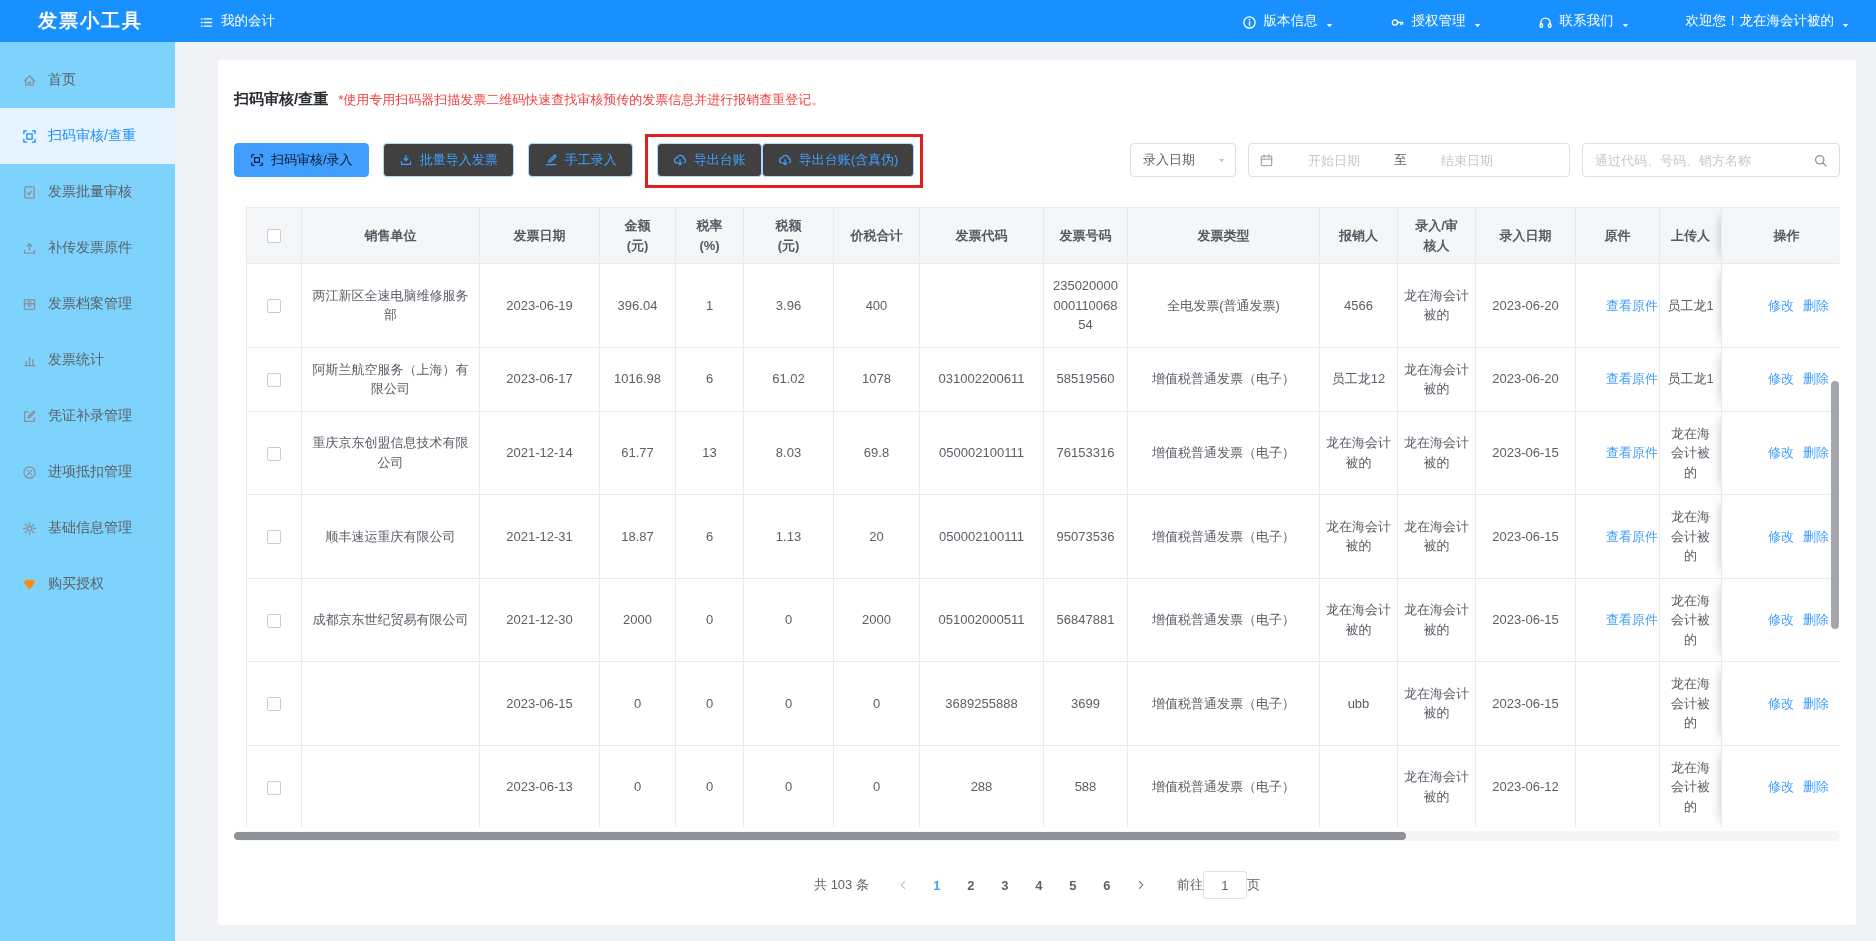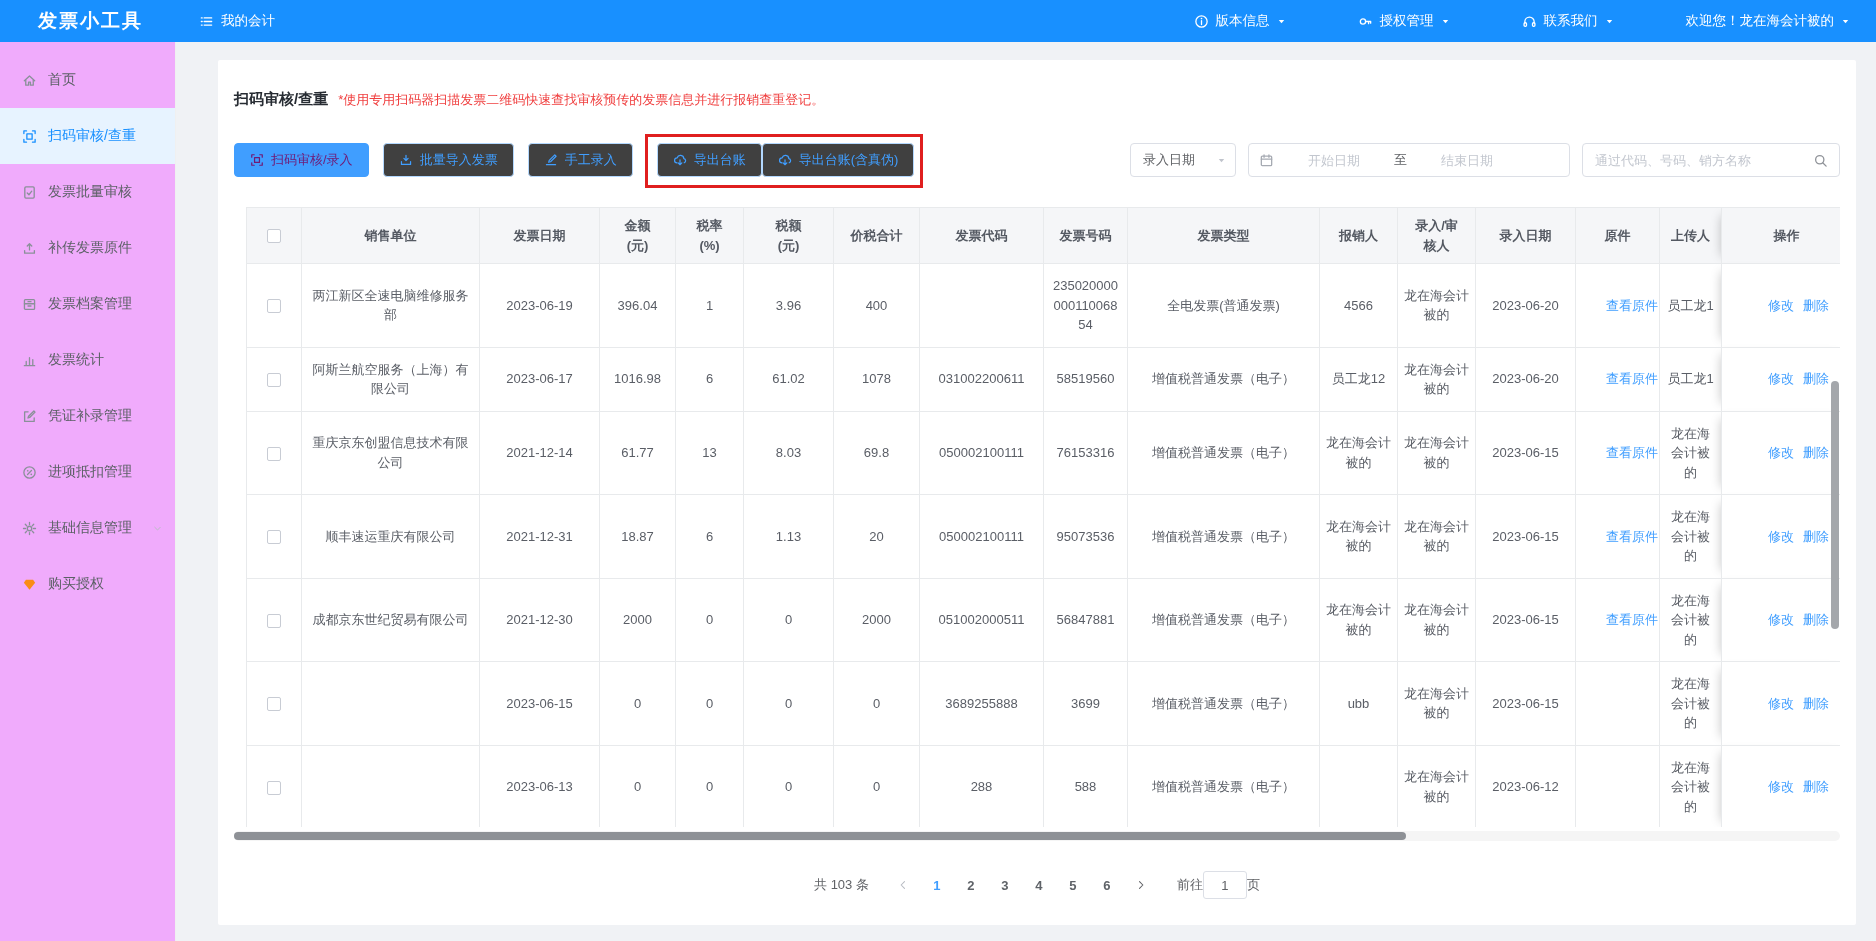--- a/index.html
+++ b/index.html
@@ -6,49 +6,49 @@
     --topbar-bg:#1890ff; --primary:#409eff; --link:#409eff;
     --note-red:#f03e3e; --annotation-red:#e01f1f; --purchase-orange:#fa8c16;
   }
   *{margin:0;padding:0;box-sizing:border-box;}
   html,body{width:1876px;height:941px;}
   body{font-family:"Liberation Sans","DejaVu Sans",sans-serif;font-size:14px;color:#303133;background:#f0f2f5;overflow:hidden;}
   .app{display:flex;flex-direction:column;height:941px;}
   
   .topbar{height:42px;background:var(--topbar-bg);display:flex;align-items:center;color:#fff;flex:0 0 auto;padding-right:26px;}
   .logo{font-size:19px;font-weight:bold;letter-spacing:2px;padding:0 56px 0 38px;cursor:default;}
-  .topbar-item{display:flex;align-items:center;gap:7px;font-size:13.5px;cursor:pointer;white-space:nowrap;}
-  .topbar-right{margin-left:auto;display:flex;align-items:center;gap:72px;}
+  .topbar-item{display:flex;align-items:flex-end;gap:7px;font-size:13.5px;cursor:pointer;white-space:nowrap;}
+  .topbar-right{margin-left:auto;display:flex;align-items:center;gap:56px;}
   .icon{display:inline-flex;width:15px;height:15px;flex:0 0 auto;}
   .icon svg{width:100%;height:100%;display:block;}
   .icon.caret{width:9px;height:9px;}
   .icon.gray{color:#a7abb3;}
   
   .body-wrap{display:flex;flex:1;min-height:0;}
-  .sidebar{width:176px;background:#f0abfc;padding-top:10px;flex:0 0 auto;border-right:1px solid #f0f0f0;}
+  .sidebar{width:176px;background:#7dd3fc;padding-top:10px;flex:0 0 auto;border-right:1px solid #f0f0f0;}
   .side-item{height:56px;display:flex;align-items:center;gap:11px;padding:0 12px 0 22px;font-size:14px;color:#5c6066;cursor:pointer;}
   .side-item.active{background:#e7f3ff;color:#1890ff;}
   .side-icon{display:inline-flex;width:15px;height:15px;color:#8a9099;}
   .side-icon svg{width:100%;height:100%;}
   .side-item.active .side-icon{color:#1890ff;}
   .side-icon.orange{color:var(--purchase-orange);}
   .side-chevron{margin-left:auto;display:inline-flex;width:11px;height:11px;color:#b8bcc2;}
   .side-chevron svg{width:100%;height:100%;}
   .main{flex:1;min-width:0;padding:18px 20px 16px 42px;}
   .card{background:#fff;border-radius:2px;height:100%;padding:14px 16px 18px;}
   
   .page-header{display:flex;align-items:center;padding:16px 0 34px;}
   .page-title{font-size:15px;font-weight:bold;color:#272c33;}
   .page-note{font-size:13px;color:var(--note-red);margin-left:10px;}
   
   .toolbar{display:flex;align-items:center;margin-bottom:30px;}
   .toolbar-left{display:flex;align-items:center;gap:14px;}
   .btn{height:34px;padding:0 15px;border-radius:4px;font-size:13px;display:inline-flex;align-items:center;gap:7px;cursor:pointer;border:1px solid transparent;font-family:inherit;white-space:nowrap;}
   .btn .icon{width:14px;height:14px;}
-  .btn.primary{background:var(--primary);border-color:var(--primary);color:#701a75;}
+  .btn.primary{background:var(--primary);border-color:var(--primary);color:#0f172a;}
   .btn.plain{background:#404040;border-color:#b3d8ff;color:var(--primary);}
   .export-group{position:relative;display:flex;margin-left:10px;}
   .export-group::before{content:"";position:absolute;inset:-9px -9px -11px -12px;border:3px solid var(--annotation-red);pointer-events:none;}
   .toolbar-right{margin-left:auto;display:flex;align-items:center;gap:12px;}
   .select-box{width:106px;height:34px;border:1px solid #dcdfe6;border-radius:4px;background:#fff;display:flex;align-items:center;padding:0 9px 0 12px;font-size:13px;color:#606266;cursor:pointer;}
   .select-box .icon{margin-left:auto;color:#c0c4cc;}
   .date-range{height:34px;width:322px;border:1px solid #dcdfe6;border-radius:4px;background:#fff;display:flex;align-items:center;padding:0 10px;gap:6px;}
   .date-range input{border:none;outline:none;width:108px;text-align:center;font-size:13px;font-family:inherit;color:#606266;background:transparent;}
   input::placeholder{color:#c3c7cf;}
   .range-sep{font-size:13px;color:#606266;}

